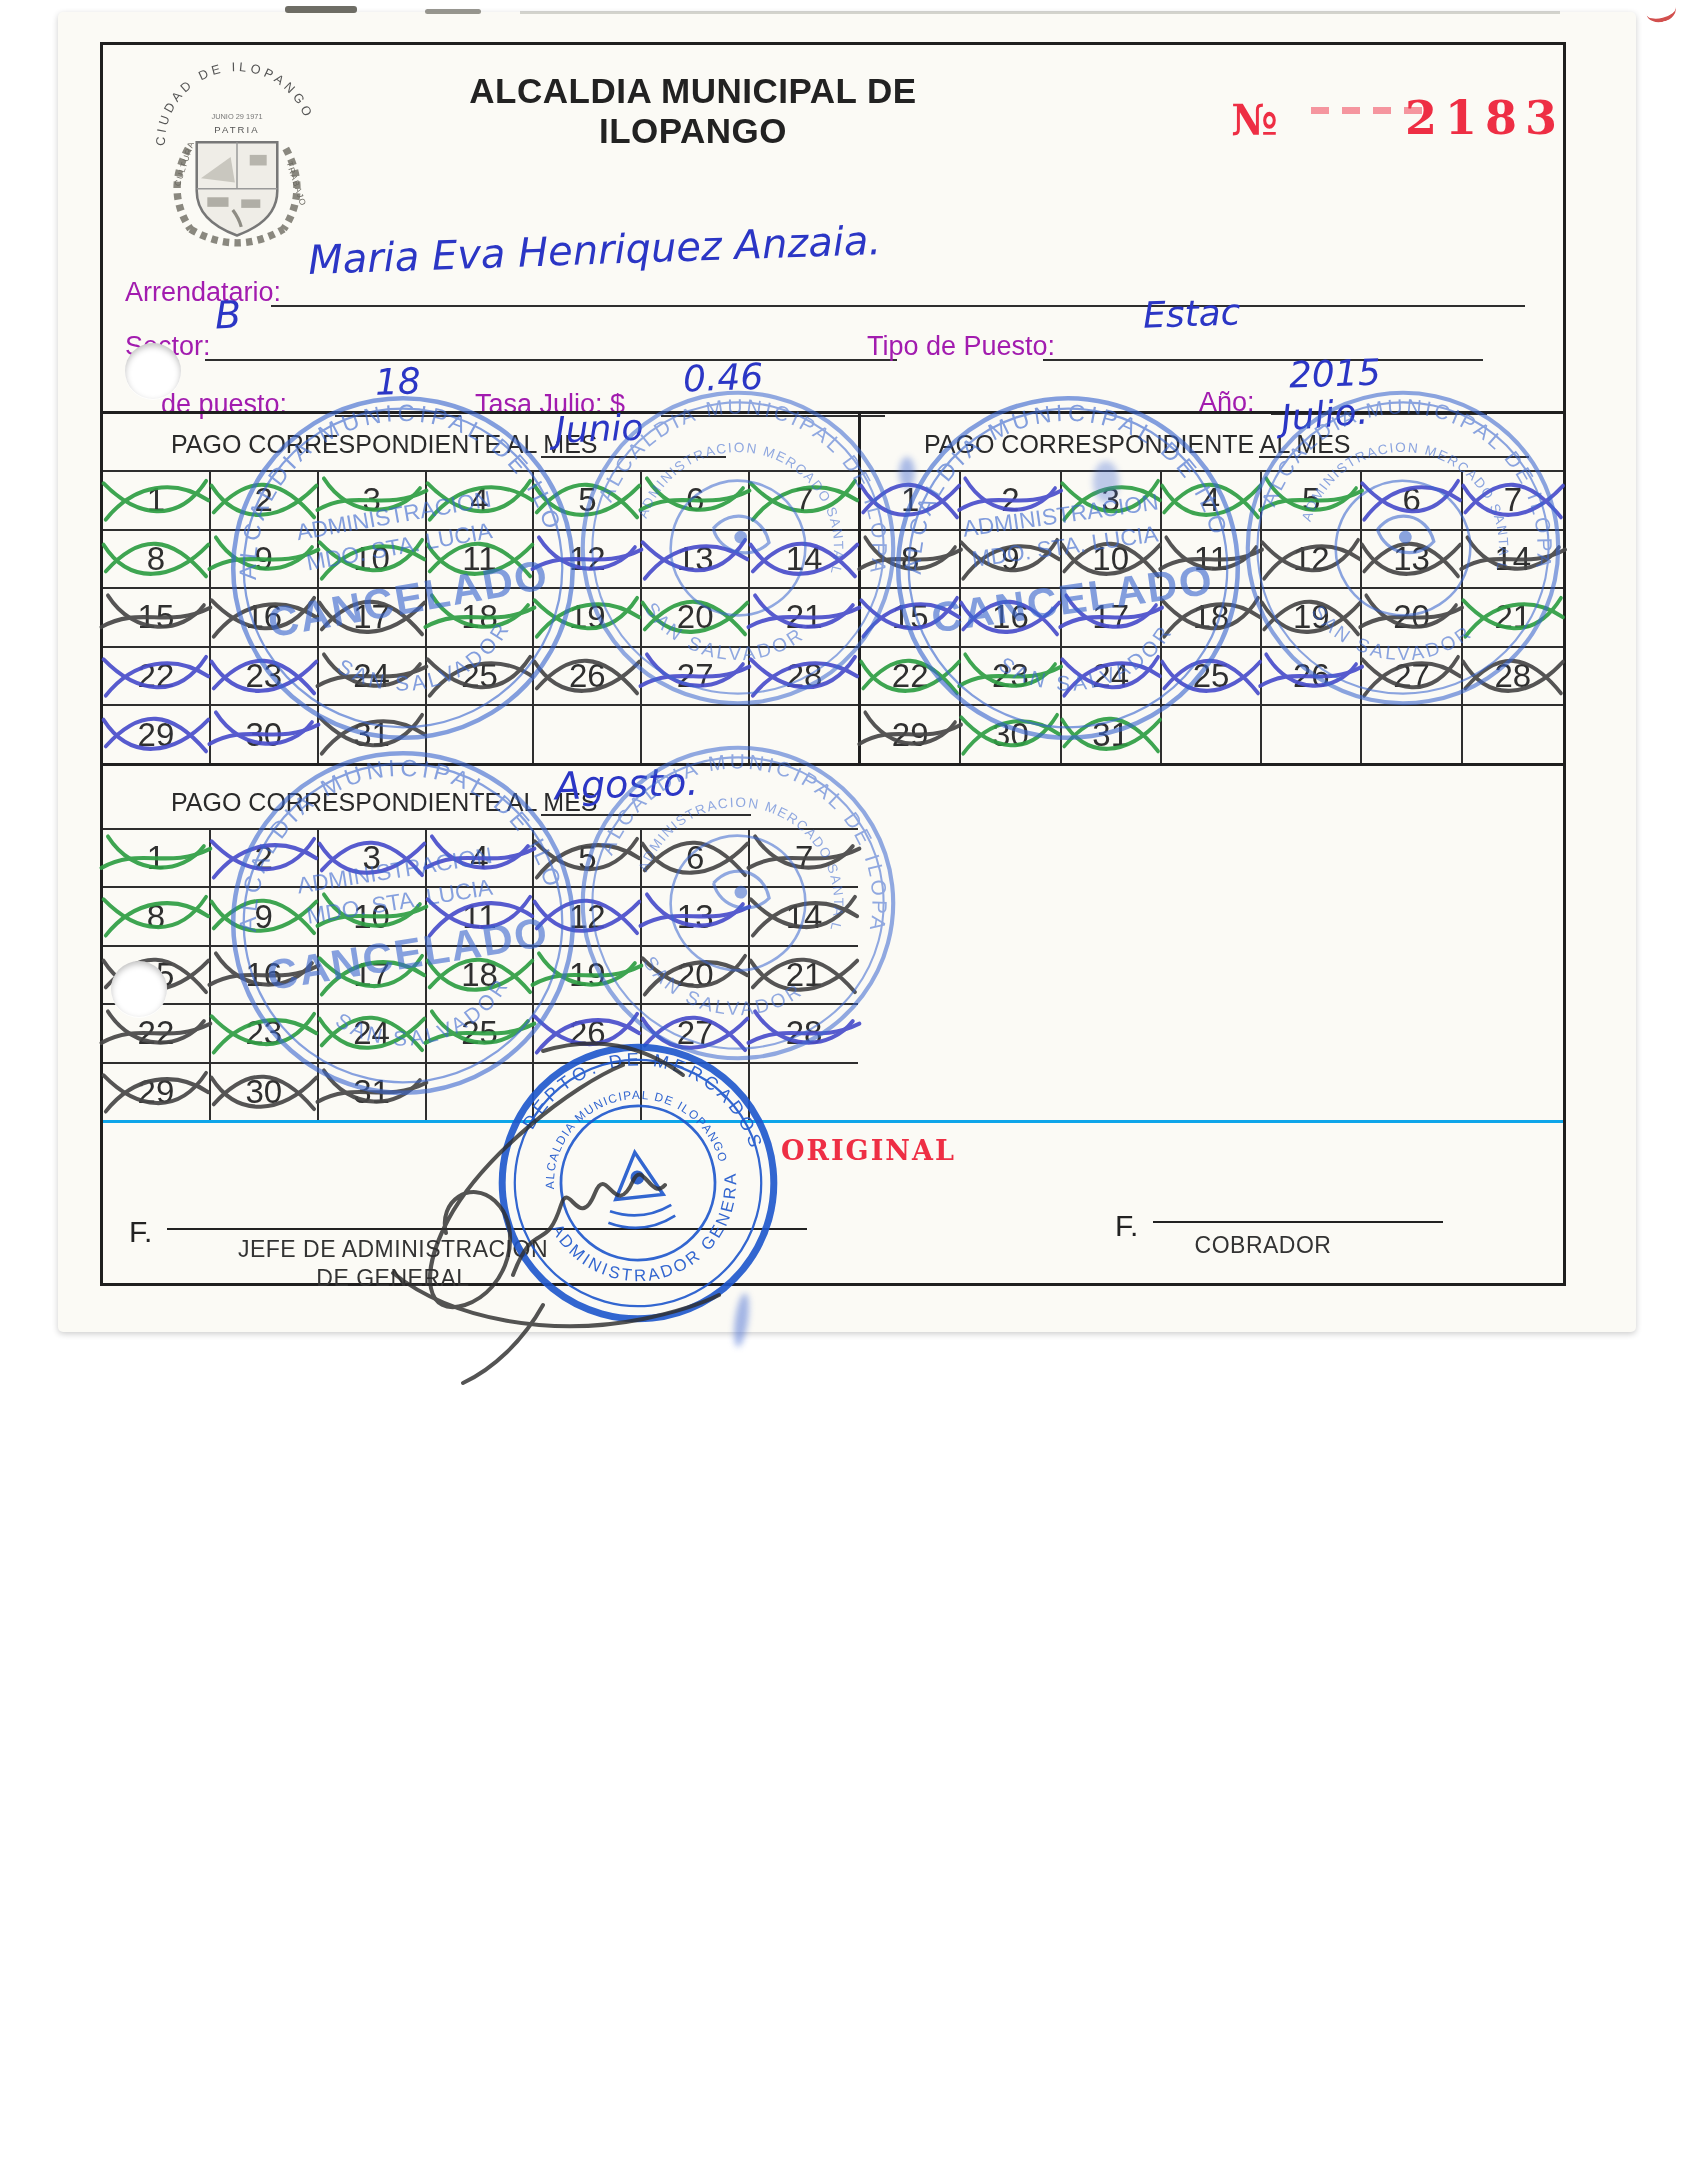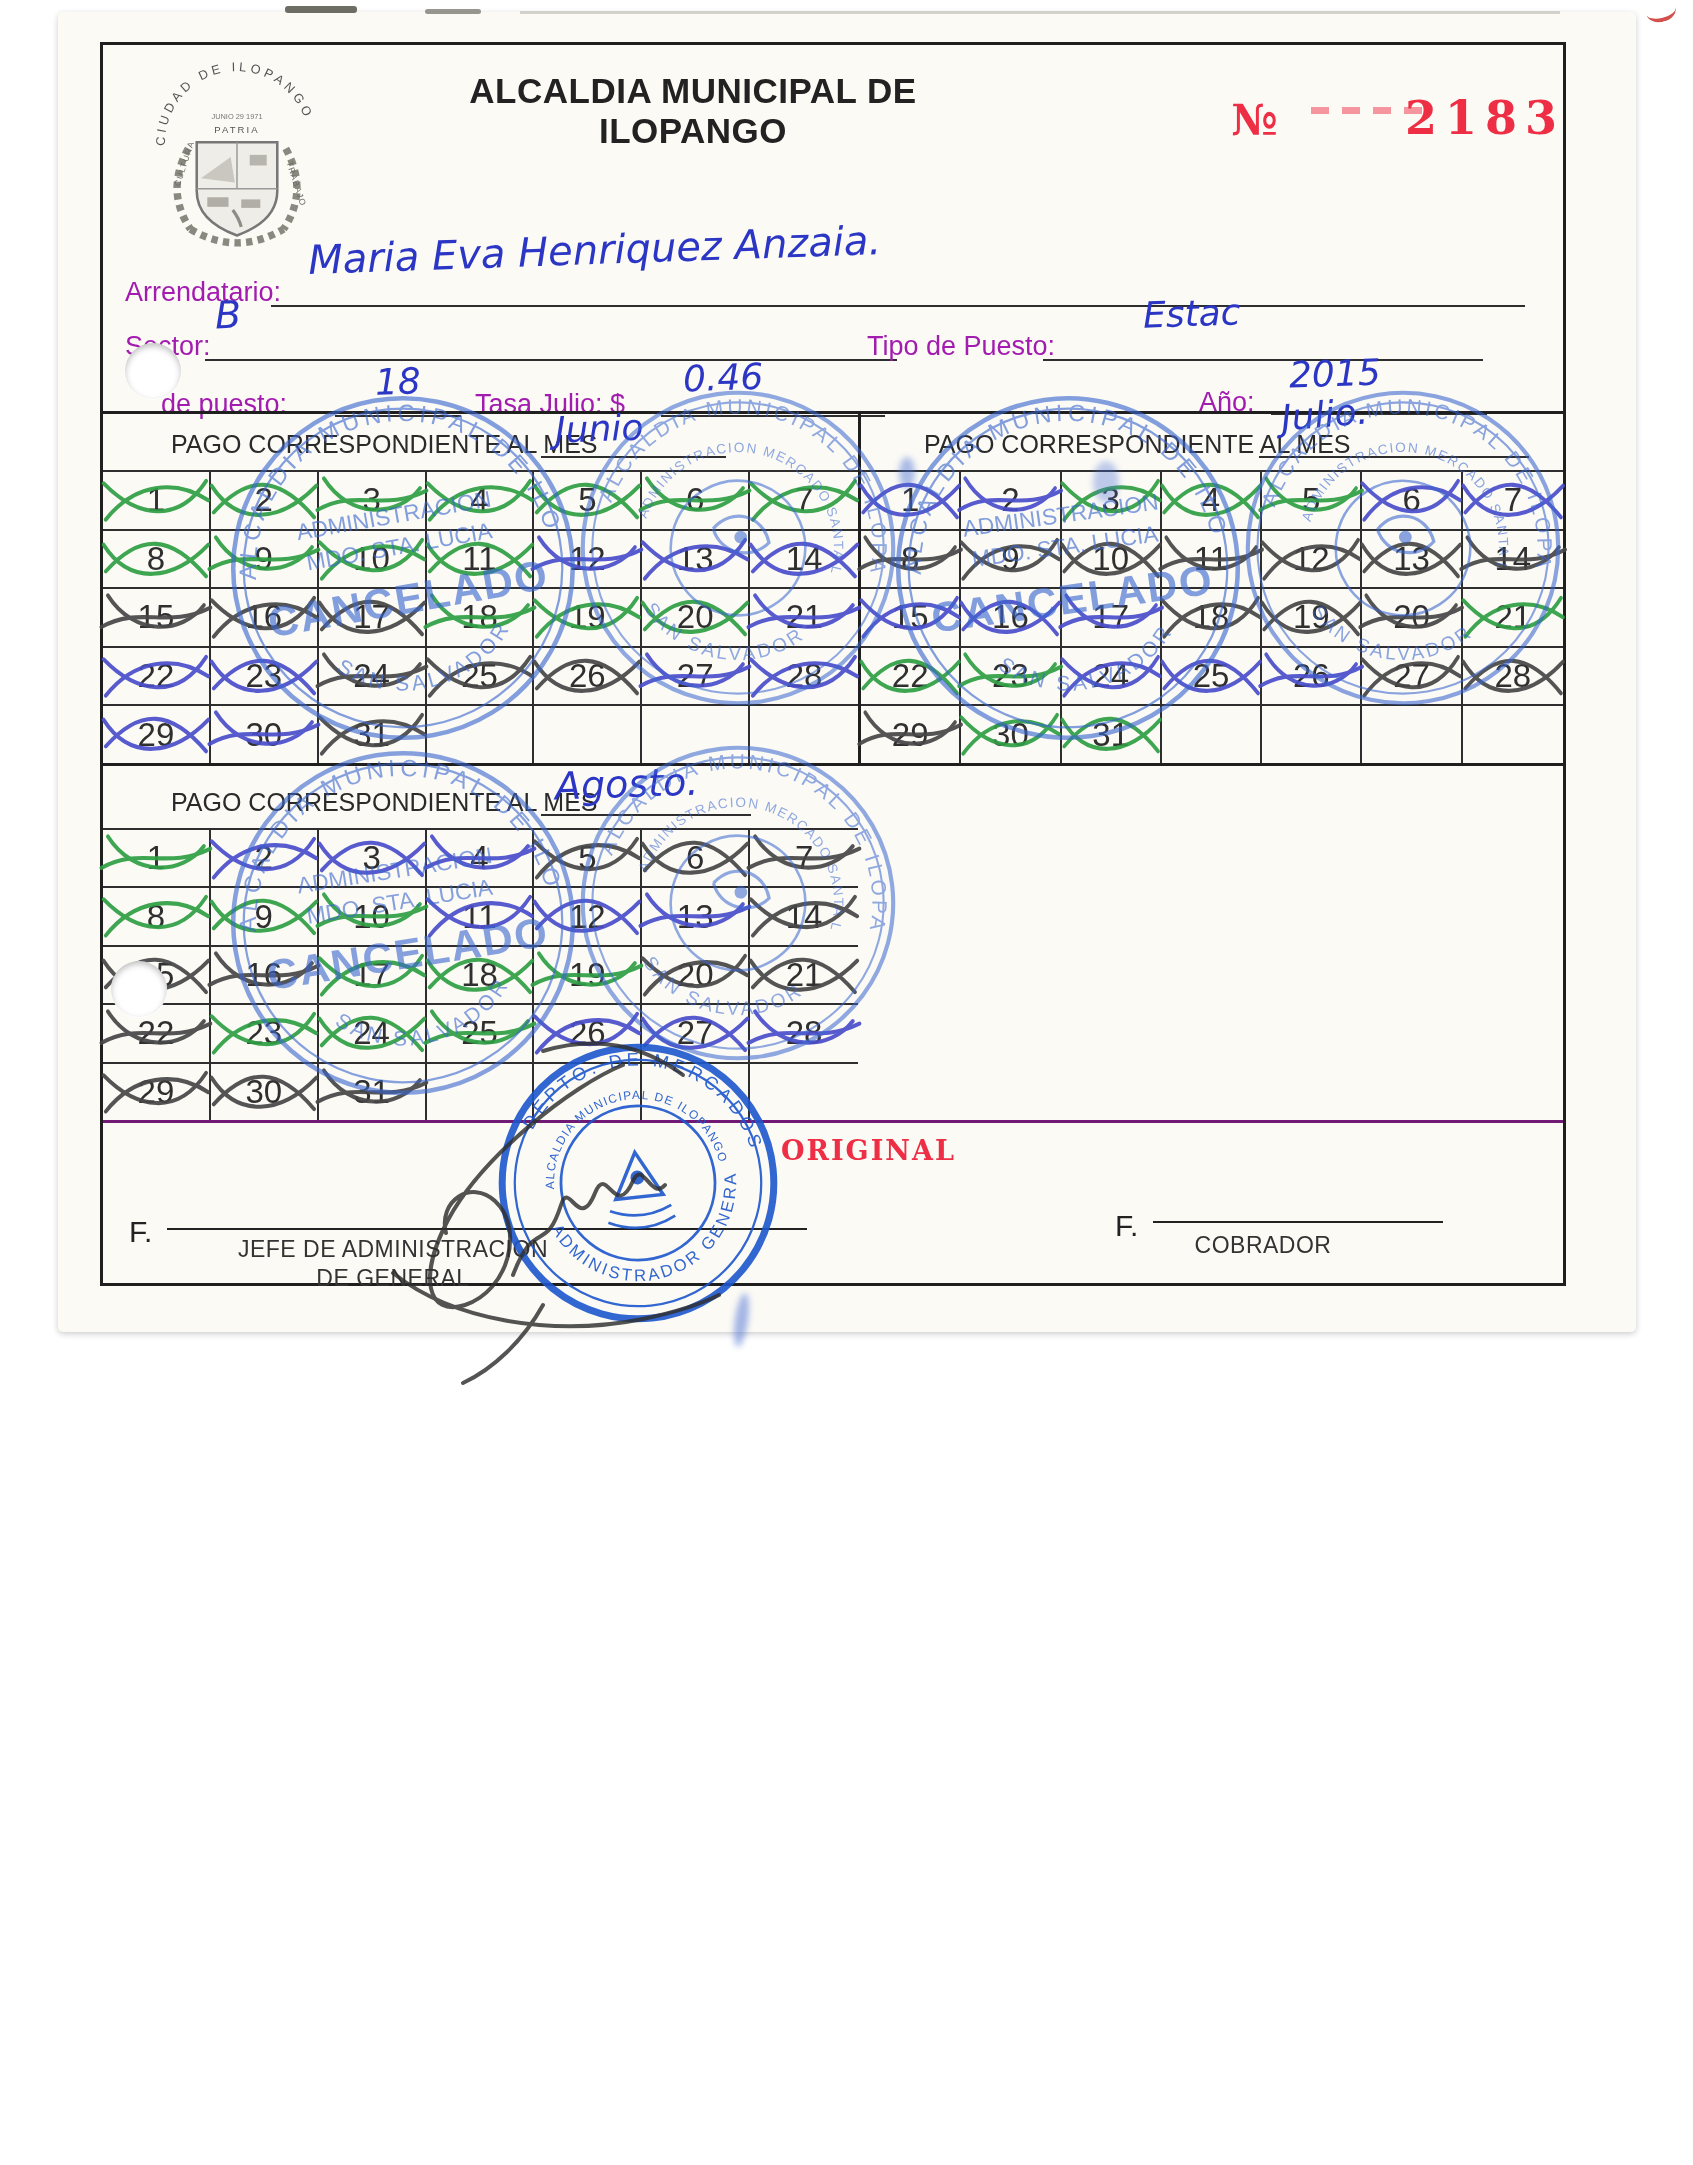--- a/index.html
+++ b/index.html
@@ -50,21 +50,21 @@
     display:flex;align-items:center;justify-content:center;overflow:visible;}
   .day-cell:nth-child(7n){border-right:none;}
   .day-num{font-size:33px;color:#2f2f2f;z-index:2;}
   .cross{position:absolute;left:-6px;top:-8px;width:calc(100% + 12px);height:calc(100% + 16px);
     overflow:visible;z-index:6;opacity:.92;pointer-events:none;}
   
   .obs-label{position:absolute;left:32px;top:32px;font-size:26px;letter-spacing:1px;color:#2a2a2a;}
   .obs-line{position:absolute;border-bottom:2.2px solid #3a3a3a;height:2px;}
   
   .bottom-band{position:absolute;left:0;top:1075px;width:1460px;height:160px;
-    border-top:3px solid #701a75;}
+    border-top:3px solid #0ea5e9;}
   .original{position:absolute;left:678px;top:12px;font-family:"DejaVu Serif",serif;
     font-weight:bold;font-size:27px;letter-spacing:2px;z-index:4;}
   .f-lbl{position:absolute;font-size:30px;color:#222;}
   .sig-line{position:absolute;border-bottom:2.6px solid #222;height:12px;}
   .role{position:absolute;text-align:center;font-size:23px;color:#333;line-height:29px;letter-spacing:.5px;}
   
   .stamp-wrap{position:absolute;z-index:30;pointer-events:none;}
   .stamp-wrap svg{width:100%;height:100%;overflow:visible;}
   .sig-svg{position:absolute;left:110px;top:960px;width:600px;height:360px;
     overflow:visible;z-index:35;pointer-events:none;}

